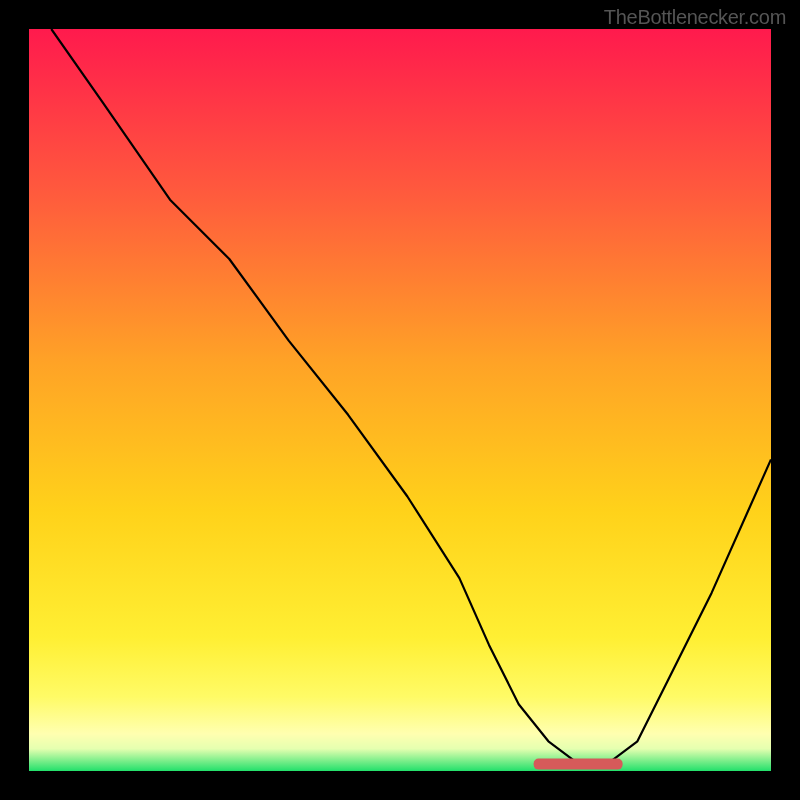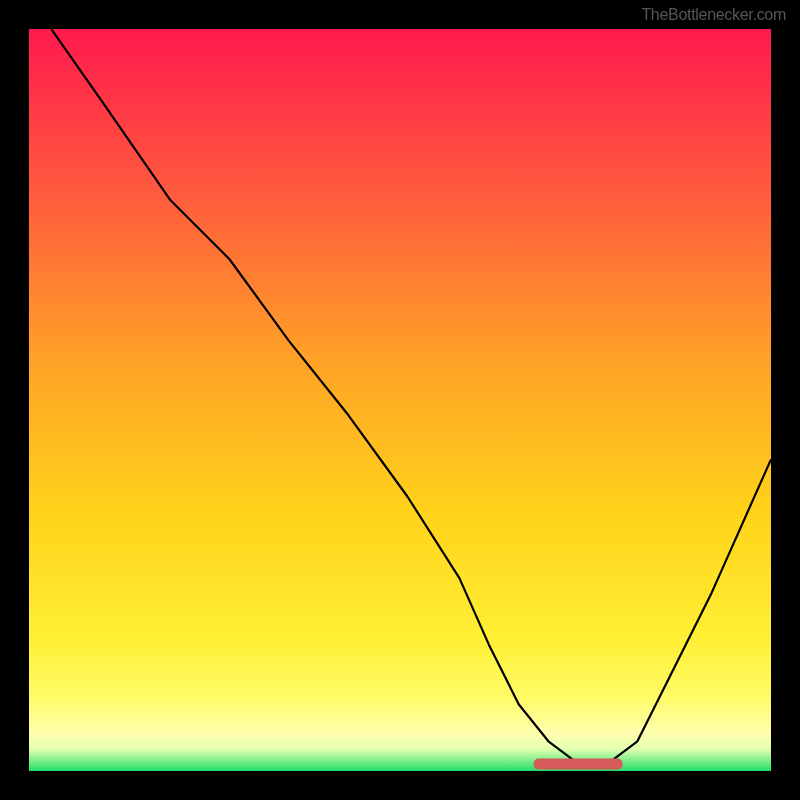--- a/index.html
+++ b/index.html
@@ -9,21 +9,21 @@
     height: 800px;
     background: #000;
     position: relative;
     font-family: Arial, sans-serif;
   }
   .watermark {
     position: absolute;
     top: 6px;
     right: 14px;
     color: #555;
-    font-size: 16px;
+    font-size: 20px;
     font-weight: 500;
     letter-spacing: -0.3px;
   }
   .plot {
     position: absolute;
     left: 29px;
     top: 29px;
     width: 742px;
     height: 742px;
   }

